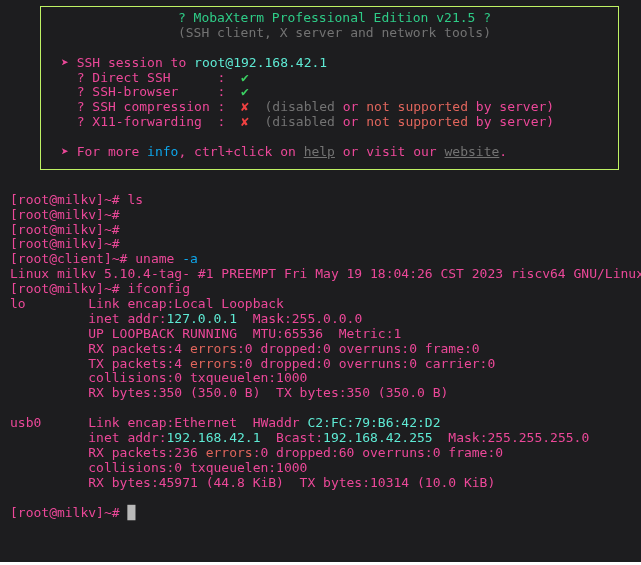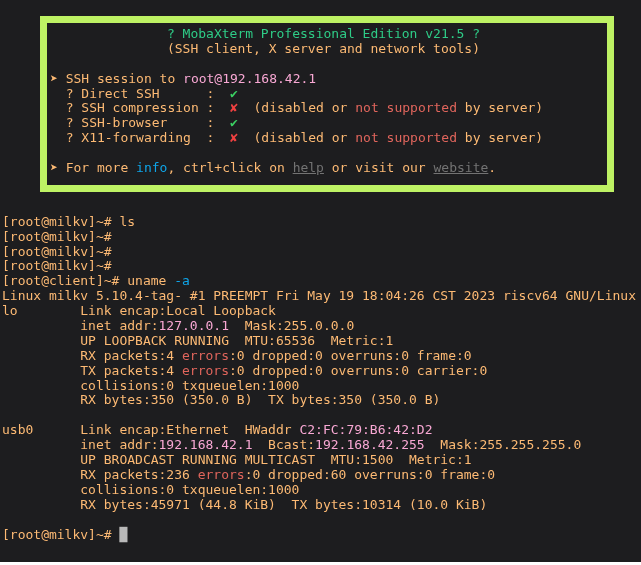--- a/index.html
+++ b/index.html
@@ -15,42 +15,42 @@
     font-family: "DejaVu Sans Mono", "Liberation Mono", monospace;
     font-size: 13px;
     line-height: 14.9px;
   }
   .screen {
     position: absolute;
     top: 0; left: 0; right: 0; bottom: 3px;
     overflow: hidden;
   }
   .banner-box {
-    margin: 16px 0 0 40px;
+    margin: 6px 0 0 40px;
     width: 547px;               
-    border: 7px solid #bef264;
-    padding: 4px 10px 9px 3px;
+    border: 1px solid #bef264;
+    padding: 4px 10px 9px 20px;
   }
   .term-output {
     margin: 8px 0 0 0;
-    padding-left: 2px;
+    padding-left: 10px;
   }
   .tline {
     white-space: pre;
     height: 14.9px;
   }
   .tline.center { text-align: center; }
 
-  .fg      { color: #fdba74; }
+  .fg      { color: #ec4899; }
   .green   { color: #2ecc87; }
-  .yellow  { color: #fdba74; }
+  .yellow  { color: #737373; }
   .red     { color: #e0655c; }
   .xmark   { color: #ef4141; }
   .check   { color: #3bd163; }
-  .magenta { color: #f9a8d4; text-align: center; }
+  .magenta { color: #5eead4; text-align: center; }
   .cyan    { color: #0ea5e9; }
   .link    { color: #737373; text-decoration: underline; cursor: pointer; }
   .cursor  { color: #b9b9b9; }
 
   .bottom-strip {
     position: absolute;
     left: 0; right: 0; bottom: 0;
     height: 3px;
     background: #ffffff;
   }
@@ -59,46 +59,46 @@
 <body>
 
 <div class="screen">
   <div class="banner-box">
     <div id="banner-lines">
         <div class="tline center"><span class="green">? MobaXterm Professional Edition v21.5 ?</span></div>
         <div class="tline center"><span class="yellow">(SSH client, X server and network tools)</span></div>
         <div class="tline"><span class="fg">&nbsp;</span></div>
         <div class="tline"><span class="fg">➤ SSH session to </span><span class="magenta">root@192.168.42.1</span></div>
         <div class="tline"><span class="fg">  ? Direct SSH      :  </span><span class="check">✔</span></div>
+        <div class="tline"><span class="fg">  ? SSH-browser     :  </span><span class="check">✔</span></div>
         <div class="tline"><span class="fg">  ? SSH compression :  </span><span class="xmark">✘</span><span class="fg">  </span><span class="yellow">(disabled</span><span class="fg"> or </span><span class="red">not supported</span><span class="fg"> by server)</span></div>
-        <div class="tline"><span class="fg">  ? SSH-browser     :  </span><span class="check">✔</span></div>
         <div class="tline"><span class="fg">  ? X11-forwarding  :  </span><span class="xmark">✘</span><span class="fg">  </span><span class="yellow">(disabled</span><span class="fg"> or </span><span class="red">not supported</span><span class="fg"> by server)</span></div>
         <div class="tline"><span class="fg">&nbsp;</span></div>
         <div class="tline"><span class="fg">➤ For more </span><span class="cyan">info</span><span class="fg">, ctrl+click on </span><span class="link">help</span><span class="fg"> or visit our </span><span class="link">website</span><span class="fg">.</span></div>
       </div>
   </div>
   <div class="term-output" id="term-lines">
       <div class="tline"><span class="fg">&nbsp;</span></div>
       <div class="tline"><span class="fg">[root@milkv]~# ls</span></div>
       <div class="tline"><span class="fg">[root@milkv]~#</span></div>
       <div class="tline"><span class="fg">[root@milkv]~#</span></div>
       <div class="tline"><span class="fg">[root@milkv]~#</span></div>
       <div class="tline"><span class="fg">[root@client]~# uname </span><span class="cyan">-a</span></div>
       <div class="tline"><span class="fg">Linux milkv 5.10.4-tag- #1 PREEMPT Fri May 19 18:04:26 CST 2023 riscv64 GNU/Linux</span></div>
+      <div class="tline"><span class="fg">[root@milkv]~# ifconfig</span></div>
       <div class="tline"><span class="fg">lo        Link encap:Local Loopback</span></div>
       <div class="tline"><span class="fg">          inet addr:</span><span class="magenta">127.0.0.1</span><span class="fg">  Mask:255.0.0.0</span></div>
       <div class="tline"><span class="fg">          UP LOOPBACK RUNNING  MTU:65536  Metric:1</span></div>
       <div class="tline"><span class="fg">          RX packets:4 </span><span class="red">errors</span><span class="fg">:0 dropped:0 overruns:0 frame:0</span></div>
       <div class="tline"><span class="fg">          TX packets:4 </span><span class="red">errors</span><span class="fg">:0 dropped:0 overruns:0 carrier:0</span></div>
       <div class="tline"><span class="fg">          collisions:0 txqueuelen:1000</span></div>
       <div class="tline"><span class="fg">          RX bytes:350 (350.0 B)  TX bytes:350 (350.0 B)</span></div>
       <div class="tline"><span class="fg">&nbsp;</span></div>
       <div class="tline"><span class="fg">usb0      Link encap:Ethernet  HWaddr </span><span class="magenta">C2:FC:79:B6:42:D2</span></div>
       <div class="tline"><span class="fg">          inet addr:</span><span class="magenta">192.168.42.1</span><span class="fg">  Bcast:</span><span class="magenta">192.168.42.255</span><span class="fg">  Mask:255.255.255.0</span></div>
-      <div class="tline"><span class="fg">          UP BROADCAST RUNNING MULTICAST  MTU:1500  Metric:1</span></div>
       <div class="tline"><span class="fg">          RX packets:236 </span><span class="red">errors</span><span class="fg">:0 dropped:60 overruns:0 frame:0</span></div>
       <div class="tline"><span class="fg">          collisions:0 txqueuelen:1000</span></div>
       <div class="tline"><span class="fg">          RX bytes:45971 (44.8 KiB)  TX bytes:10314 (10.0 KiB)</span></div>
       <div class="tline"><span class="fg">&nbsp;</span></div>
       <div class="tline"><span class="fg">[root@milkv]~# </span><span class="cursor">█</span></div>
     </div>
 </div>
 <div class="bottom-strip"></div>
 
 </body></html>

